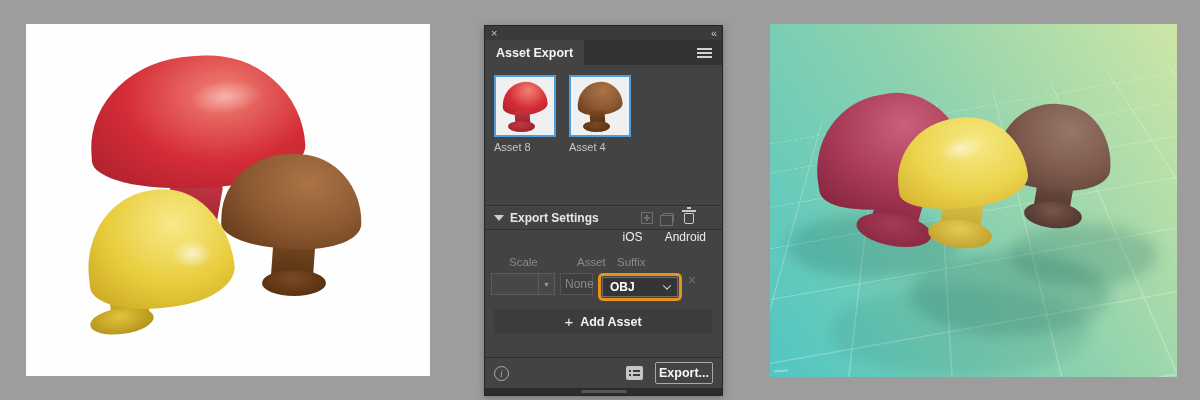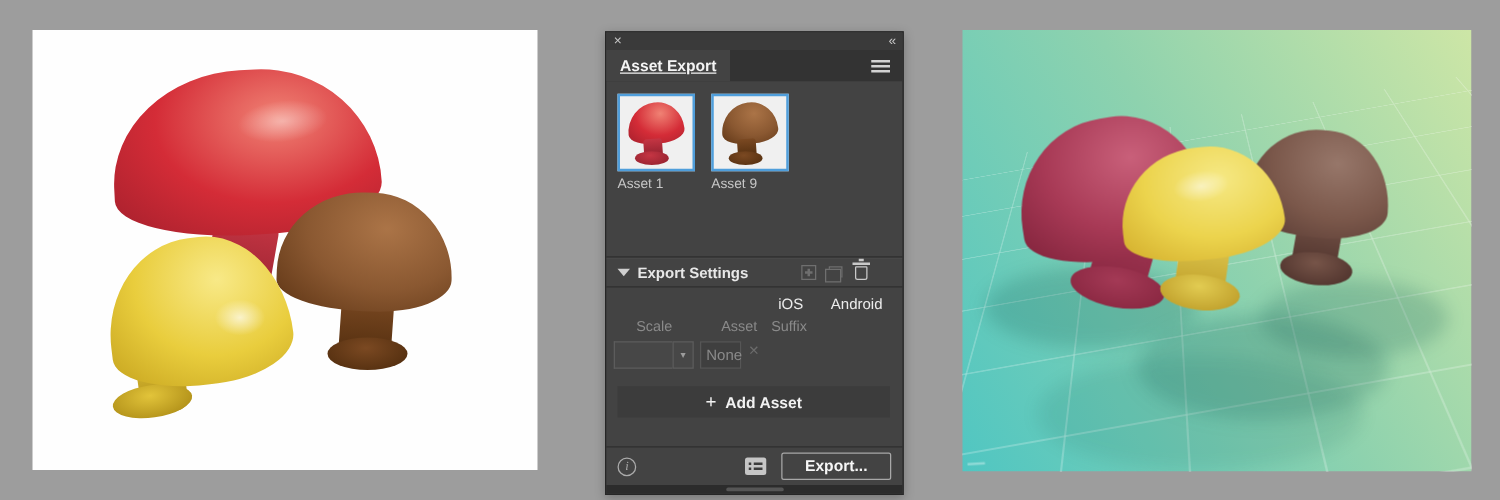--- a/index.html
+++ b/index.html
@@ -42,21 +42,21 @@
   .panel{position:absolute;left:484px;top:25px;width:239px;height:371px;
          background:var(--panel);border:1px solid var(--panel-border);
          box-shadow:0 2px 8px rgba(0,0,0,.25);display:flex;flex-direction:column;
          color:var(--text);font-size:12px;}
   .titlebar{height:14px;background:var(--panel-titlebar);display:flex;align-items:center;
             justify-content:space-between;padding:0 6px;color:#c8c8c8;flex:0 0 auto;}
   .titlebar .x{font-size:11px;line-height:1;cursor:default;}
   .titlebar .collapse{font-size:11px;line-height:1;letter-spacing:-1px;}
   .tabbar{height:25px;background:var(--panel-dark);display:flex;align-items:stretch;flex:0 0 auto;}
   .tab{background:var(--panel);padding:0 11px;display:flex;align-items:center;
-       font-weight:700;font-size:12.5px;color:#f4f4f4;text-decoration:underline;}
+       font-weight:700;font-size:12.5px;color:#f4f4f4;}
   .menu-btn{margin-left:auto;display:flex;align-items:center;padding:0 10px;}
   .hamburger{width:15px;height:2px;background:#d2d2d2;box-shadow:0 4px 0 #d2d2d2,0 8px 0 #d2d2d2;margin-top:-8px;}
 
   .thumb-section{height:140px;padding:10px 0 0 9px;display:flex;gap:9px;flex:0 0 auto;}
   .asset{width:66px;}
   .thumb{width:62px;height:62px;border:2px solid var(--accent-blue);background:var(--thumb-bg);
          position:relative;overflow:hidden;}
   .asset-label{font-size:11px;color:var(--text-dim);margin-top:4px;}
   .mini{position:absolute;inset:0;}
   .mini .cap{position:absolute;left:6px;top:5px;width:45px;height:33px;
@@ -77,21 +77,21 @@
   .icon-addbox::before{content:"";position:absolute;left:2px;top:4px;width:6px;height:2px;background:#6f6f6f;}
   .icon-addbox::after{content:"";position:absolute;left:4px;top:2px;width:2px;height:6px;background:#6f6f6f;}
   .icon-duplicate{width:11px;height:9px;border:1px solid #6f6f6f;position:relative;background:var(--panel);}
   .icon-duplicate::before{content:"";position:absolute;left:-4px;top:1px;width:11px;height:9px;
                           border:1px solid #6f6f6f;background:var(--panel);}
   .icon-trash{width:10px;height:11px;border:1px solid #c9c9c9;border-radius:1px 1px 2px 2px;position:relative;margin-top:2px;}
   .icon-trash::before{content:"";position:absolute;top:-4px;left:-3px;width:14px;height:2px;background:#c9c9c9;}
   .icon-trash::after{content:"";position:absolute;top:-7px;left:2px;width:4px;height:2px;background:#c9c9c9;}
 
   .es-platforms{height:21px;border-top:1px solid #2f2f2f;display:flex;justify-content:flex-end;
-                align-items:flex-end;gap:22px;padding-right:16px;font-size:12px;color:#ececec;flex:0 0 auto;}
+                align-items:flex-start;gap:22px;padding-right:16px;font-size:12px;color:#ececec;flex:0 0 auto;}
   .es-cols{display:flex;margin-top:6px;font-size:11.5px;color:var(--text-disabled);padding-left:24px;flex:0 0 auto;}
   .col-scale{width:68px;}.col-suffix{width:40px;}
   .es-row{display:flex;align-items:flex-start;margin-top:5px;padding-left:6px;height:28px;flex:0 0 auto;}
   .scale-select{display:flex;height:22px;}
   .scale-value{width:47px;background:var(--ctrl-bg);border:1px solid var(--ctrl-border);border-right:none;}
   .scale-btn{width:17px;background:var(--ctrl-bg);border:1px solid var(--ctrl-border);
              display:flex;align-items:center;justify-content:center;font-size:7px;color:#9c9c9c;}
   .suffix-field{margin-left:5px;width:33px;height:22px;background:#3f3f3f;border:1px solid #565656;
                 color:var(--text-disabled);font-size:12px;line-height:20px;padding-left:4px;}
   .format-highlight{margin-left:5px;border:3px solid var(--highlight);border-radius:5px;padding:1px;}
@@ -110,21 +110,21 @@
   .footer{border-top:1px solid #2f2f2f;height:31px;display:flex;align-items:center;padding:0 9px;flex:0 0 auto;}
   .info-icon{width:15px;height:15px;border-radius:50%;border:1.5px solid #ababab;color:#ababab;
              font-size:10px;display:flex;align-items:center;justify-content:center;font-style:italic;
              font-family:"Liberation Serif",serif;}
   .flex-sp{flex:1;}
   .list-icon{width:17px;height:14px;background:#c6c6c6;border-radius:2px;position:relative;}
   .list-icon::before{content:"";position:absolute;left:3px;top:4px;width:2px;height:2px;background:#3c3c3c;
                      box-shadow:0 4px 0 #3c3c3c;}
   .list-icon::after{content:"";position:absolute;left:7px;top:4px;width:7px;height:2px;background:#3c3c3c;
                     box-shadow:0 4px 0 #3c3c3c;}
-  .export-btn{margin-left:12px;border:1px solid #a8a8a8;border-radius:2px;padding:3px 18px;
+  .export-btn{margin-left:12px;border:1px solid #a8a8a8;border-radius:2px;padding:3px 3px;
               color:#f7f7f7;font-weight:700;font-size:12.5px;background:transparent;}
   .bottom-strip{height:7px;background:var(--panel-strip);display:flex;justify-content:center;
                 align-items:center;flex:0 0 auto;}
   .grip{width:46px;height:3px;background:#565656;border-radius:2px;}
 
   
   .viewport{position:absolute;left:770px;top:24px;width:407px;height:353px;overflow:hidden;
             background:linear-gradient(58deg,var(--vp-c1) 0%,var(--vp-c2) 52%,var(--vp-c3) 100%);}
   .vp-grid{position:absolute;left:-45%;width:190%;height:150%;bottom:-70%;opacity:.45;
            transform:rotate(-10deg) perspective(520px) rotateX(58deg);transform-origin:50% 0;
@@ -189,31 +189,31 @@
 
     <div class="thumb-section">
       <div class="asset">
         <div class="thumb">
           <span class="mini mush-red">
             <span class="cap"></span>
               <span class="stem"></span>
               <span class="ring"></span>
           </span>
         </div>
-        <div class="asset-label">Asset 1</div>
+        <div class="asset-label">Asset 8</div>
       </div>
       <div class="asset">
         <div class="thumb">
           <span class="mini mush-brown">
             <span class="cap"></span>
               <span class="stem"></span>
               <span class="ring"></span>
           </span>
         </div>
-        <div class="asset-label">Asset 9</div>
+        <div class="asset-label">Asset 4</div>
       </div>
     </div>
 
     <div class="divider"></div>
 
     <div class="es-header">
       <span class="tri-down"></span>
       <span class="es-title">Export Settings</span>
       <span class="es-icons">
         <span class="icon-addbox"></span>
@@ -232,20 +232,26 @@
       <span class="col-suffix">Asset</span>
       <span>Suffix</span>
     </div>
 
     <div class="es-row">
       <span class="scale-select">
         <span class="scale-value"></span>
         <span class="scale-btn">▼</span>
       </span>
       <span class="suffix-field">None</span>
+      <span class="format-highlight">
+        <span class="format-select">
+          <span>OBJ</span>
+          <span class="chev"></span>
+        </span>
+      </span>
       <span class="row-x">×</span>
     </div>
 
     <div class="add-scale">
       <span class="plus">+</span>
       <span>Add Asset</span>
     </div>
 
     <div class="panel-spacer"></div>
 

